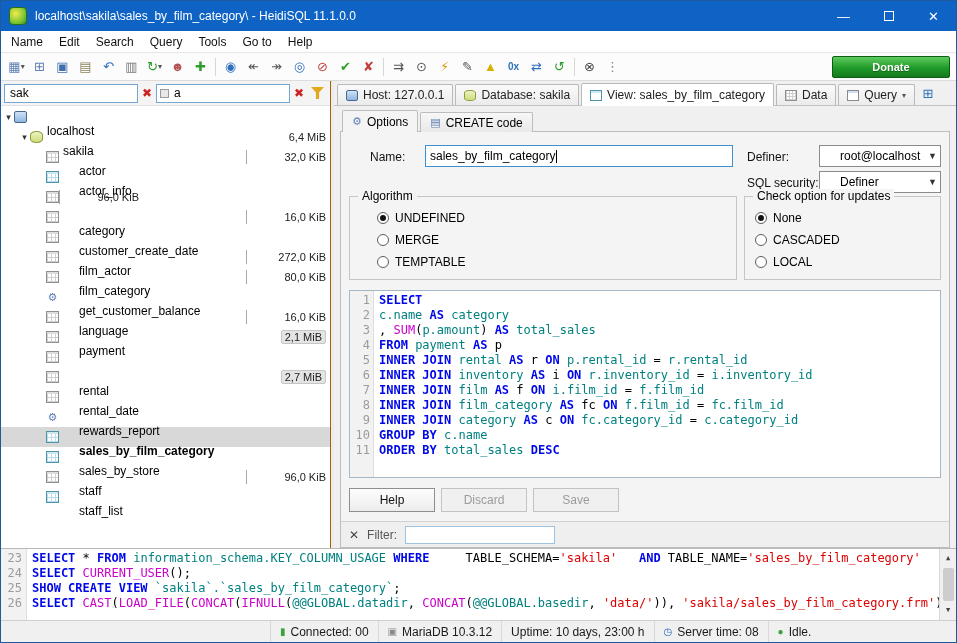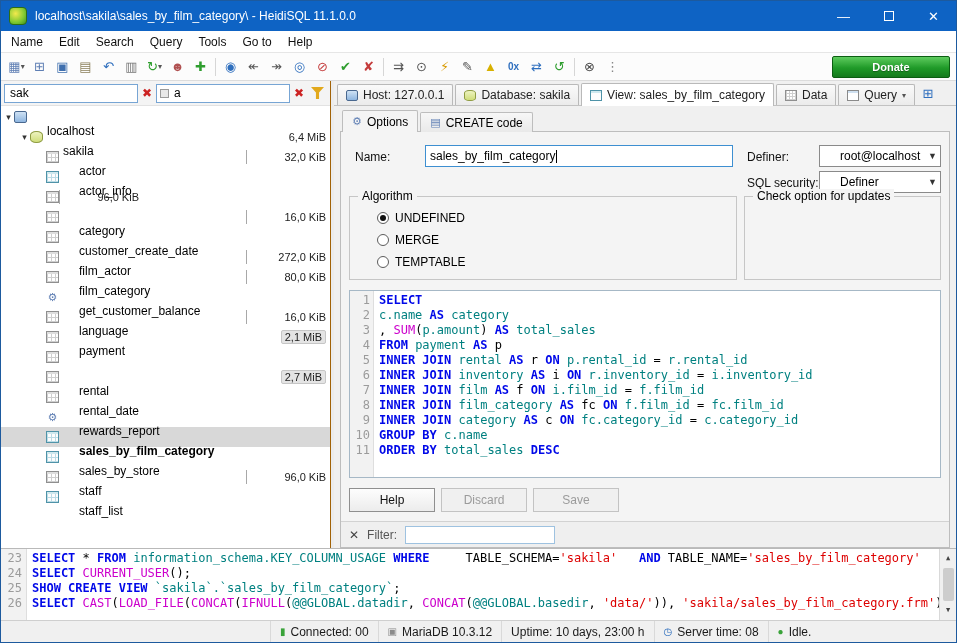--- a/index.html
+++ b/index.html
@@ -425,21 +425,21 @@
             </div>
             <div class="subtab">
               <span class="subtab-ico">▤</span>
               <span>CREATE code</span>
             </div>
           </div>
 
         <div class="panel">
 
           <div class="form-area">
-            <span class="flabel" style="left:6px;top:10px">Name:</span>
+            <span class="flabel" style="left:21px;top:10px">Name:</span>
             <div class="vinput" style="left:76px;top:5px;width:308px">
               <span>sales_by_film_category</span>
               <span class="caret-line"></span>
             </div>
             <span class="flabel" style="left:398px;top:10px">Definer:</span>
             <div class="combo" style="left:470px;top:5px;width:122px">
               <span>root@localhost</span>
               <span class="combo-arrow">▼</span>
             </div>
             <span class="flabel" style="left:398px;top:36px">SQL security:</span>
@@ -462,20 +462,34 @@
                     <span>MERGE</span>
                   </div>
                   <div class="radio-row">
                     <span class="radio"></span>
                     <span>TEMPTABLE</span>
                   </div>
                 </div>
             </div>
             <div class="groupbox gb-chk">
               <span class="gtitle">Check option for updates</span>
+              <div>
+                  <div class="radio-row">
+                    <span class="radio sel"></span>
+                    <span>None</span>
+                  </div>
+                  <div class="radio-row">
+                    <span class="radio"></span>
+                    <span>CASCADED</span>
+                  </div>
+                  <div class="radio-row">
+                    <span class="radio"></span>
+                    <span>LOCAL</span>
+                  </div>
+                </div>
             </div>
           </div>
 
           <div class="editor">
             <div class="gutter">
                 <div class="lnum">1</div>
                 <div class="lnum">2</div>
                 <div class="lnum">3</div>
                 <div class="lnum">4</div>
                 <div class="lnum">5</div>

